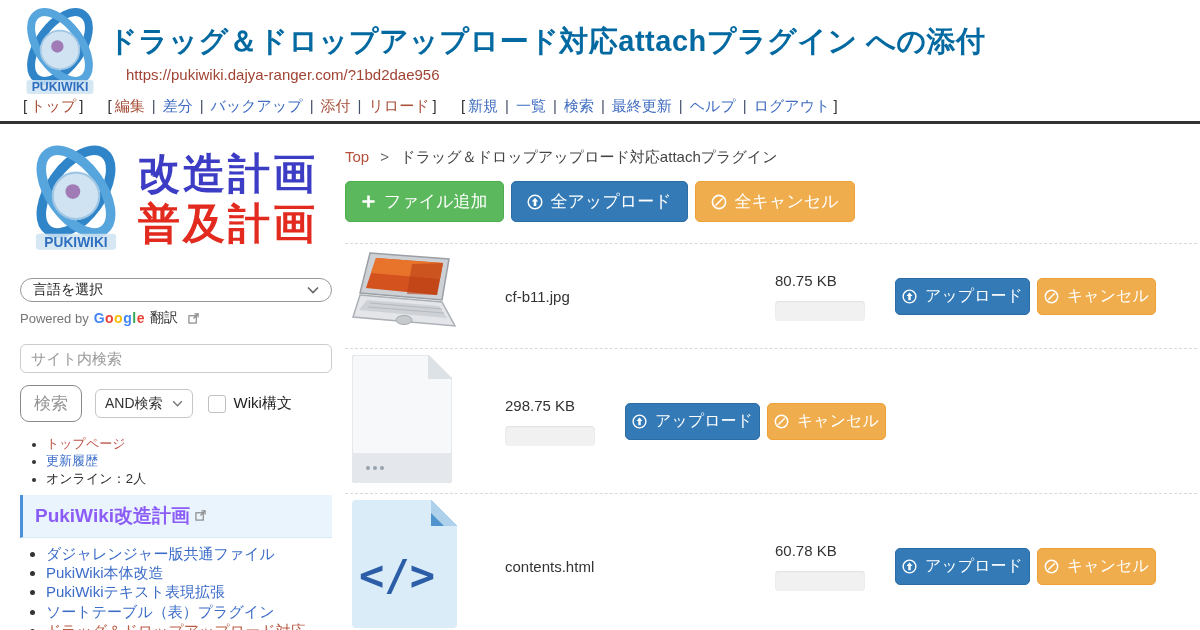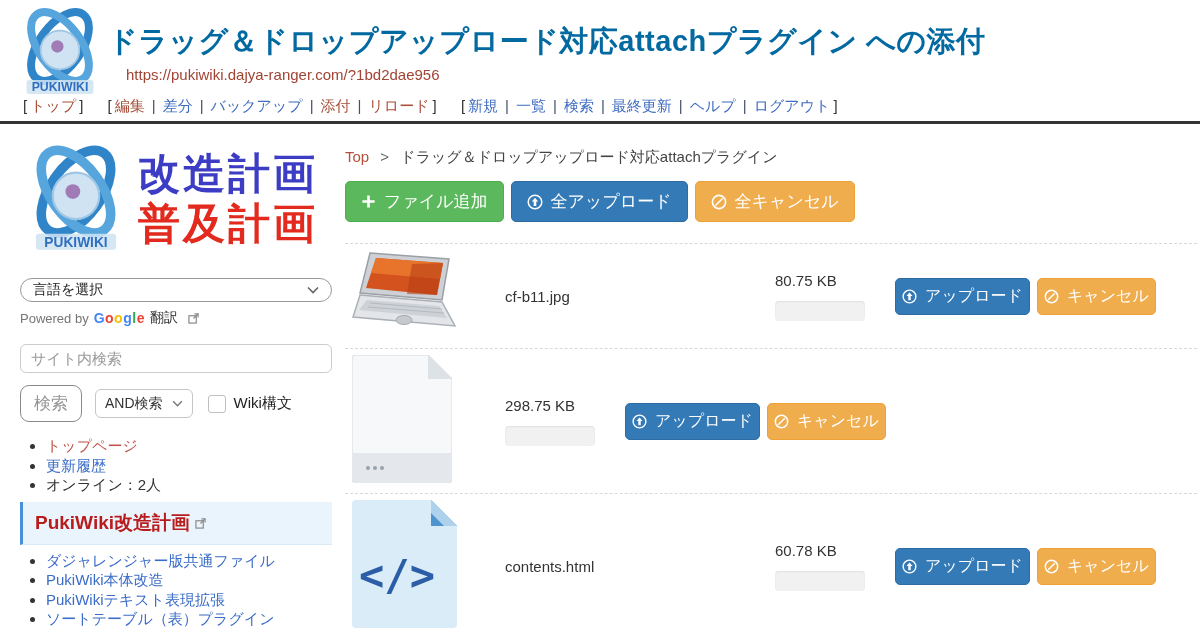--- a/index.html
+++ b/index.html
@@ -47,29 +47,29 @@
   .controls-row { margin-top:12px; display:flex; align-items:center; }
   .search-btn { background:#fff; border:1px solid #8a8a8a; border-radius:9px; color:#949494;
     font-size:17px; padding:6px 13px; cursor:pointer; font-family:"Liberation Sans", sans-serif; }
   .and-select { margin-left:13px; border:1px solid #c6c6c6; border-radius:6px; height:29px;
     display:flex; align-items:center; gap:9px; padding:0 9px; font-size:14px; color:#333;
     background:#fff; cursor:pointer; }
   .checkbox { margin-left:15px; width:18px; height:18px; border:1px solid #c0c0c0;
     border-radius:3px; background:#fff; cursor:pointer; flex:0 0 auto; }
   .checkbox-label { margin-left:8px; font-size:15px; color:#222; }
 
-  .side-list { margin-top:15px; padding-left:26px; font-size:15px; }
+  .side-list { margin-top:15px; padding-left:26px; font-size:13px;font-family:Liberation Mono, monospace; }
   .side-list li { margin:2px 0; color:#333; line-height:1.18; }
   .lnk-blue { color:#3b6cc8; }
   .lnk-red { color:#c0544a; }
   .lnk-cur { color:#b85c42; }
 
   .section-heading { margin-top:8px; background:#eaf4fc; border-left:3px solid #4a90d9;
     border-bottom:1px solid #d9eaf7; padding:8px 0 8px 12px; display:flex; align-items:center; }
-  .section-heading span.txt { font-size:19px; font-weight:bold; color:#b91c1c; }
+  .section-heading span.txt { font-size:19px; font-weight:bold; color:#8b5cf6; }
 
   .ext-icon { display:inline-block; margin-left:5px; }
 
   .links-list { margin-top:7px; padding-left:26px; font-size:15px; }
   .links-list li { margin:2px 0; line-height:1.15; color:#333; }
 
   
   .main { position:absolute; left:345px; top:148px; width:852px; height:498px; overflow:hidden; }
   .breadcrumb { font-size:15px; color:#444; }
   .crumb-home { color:#b5503c; }

